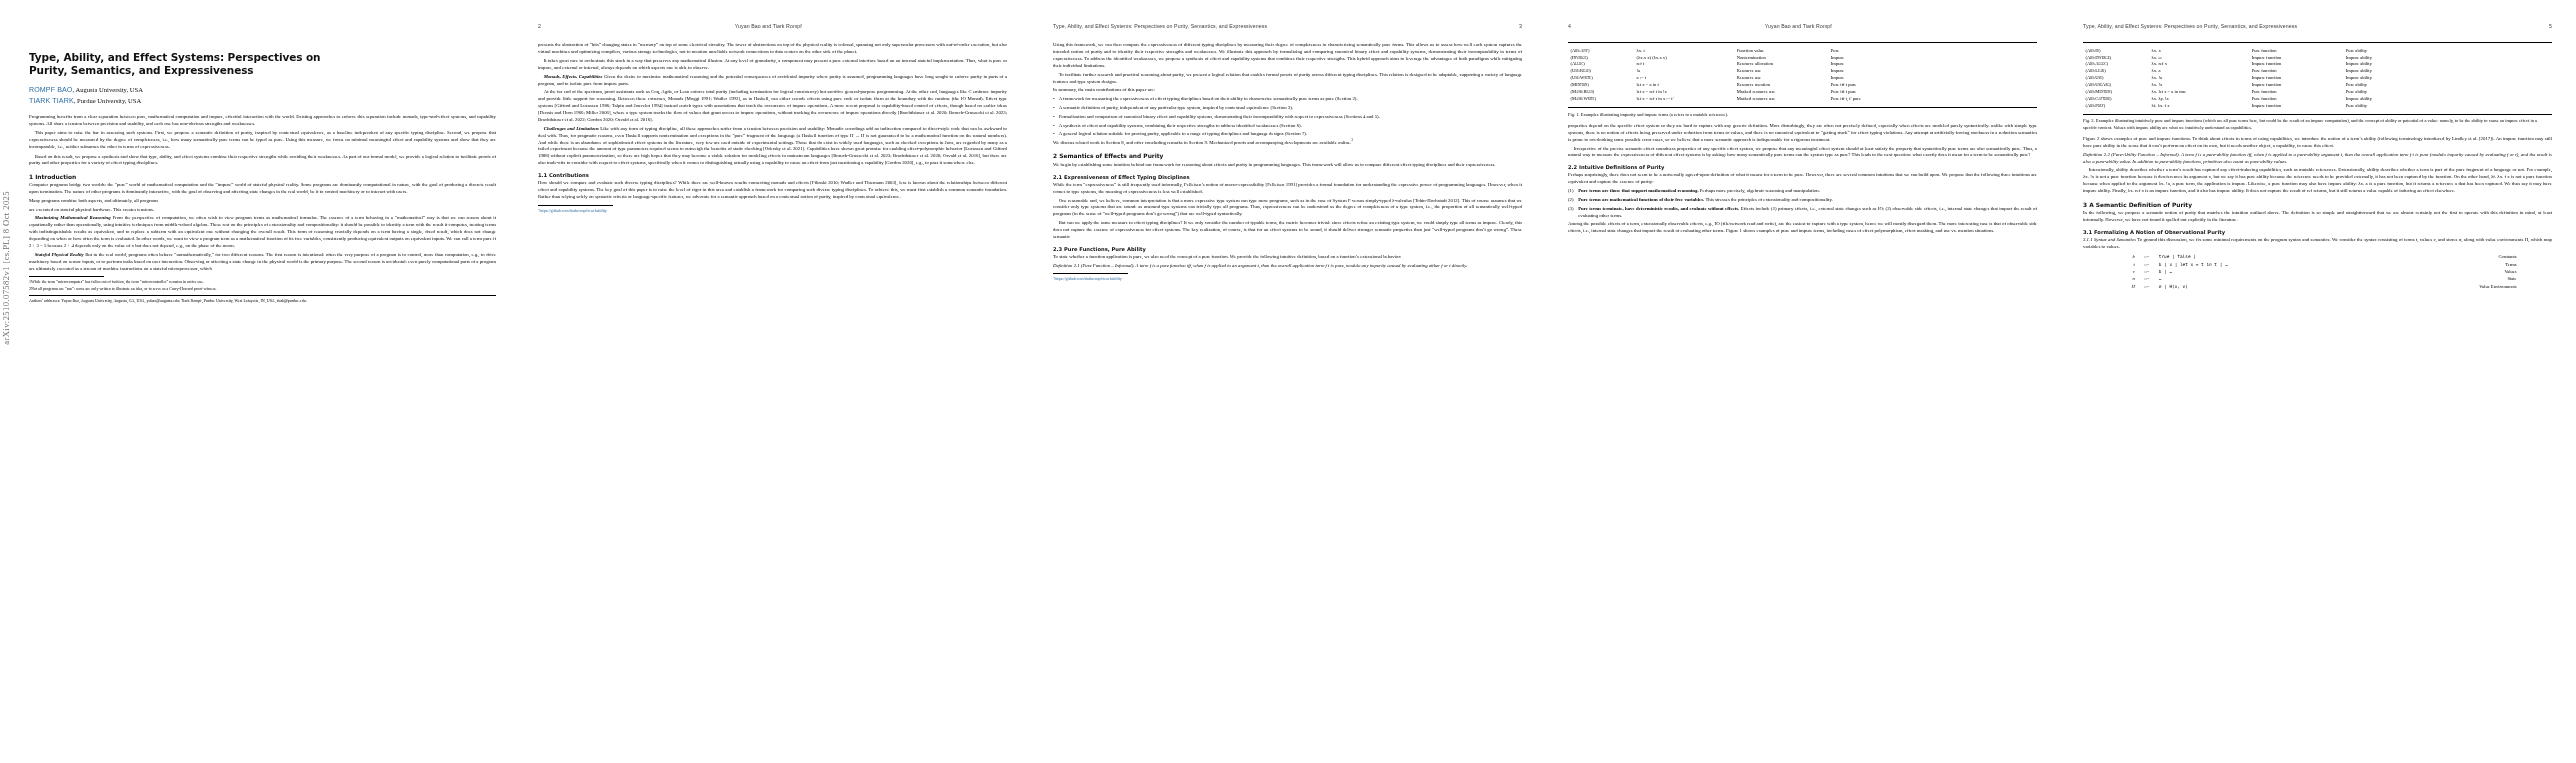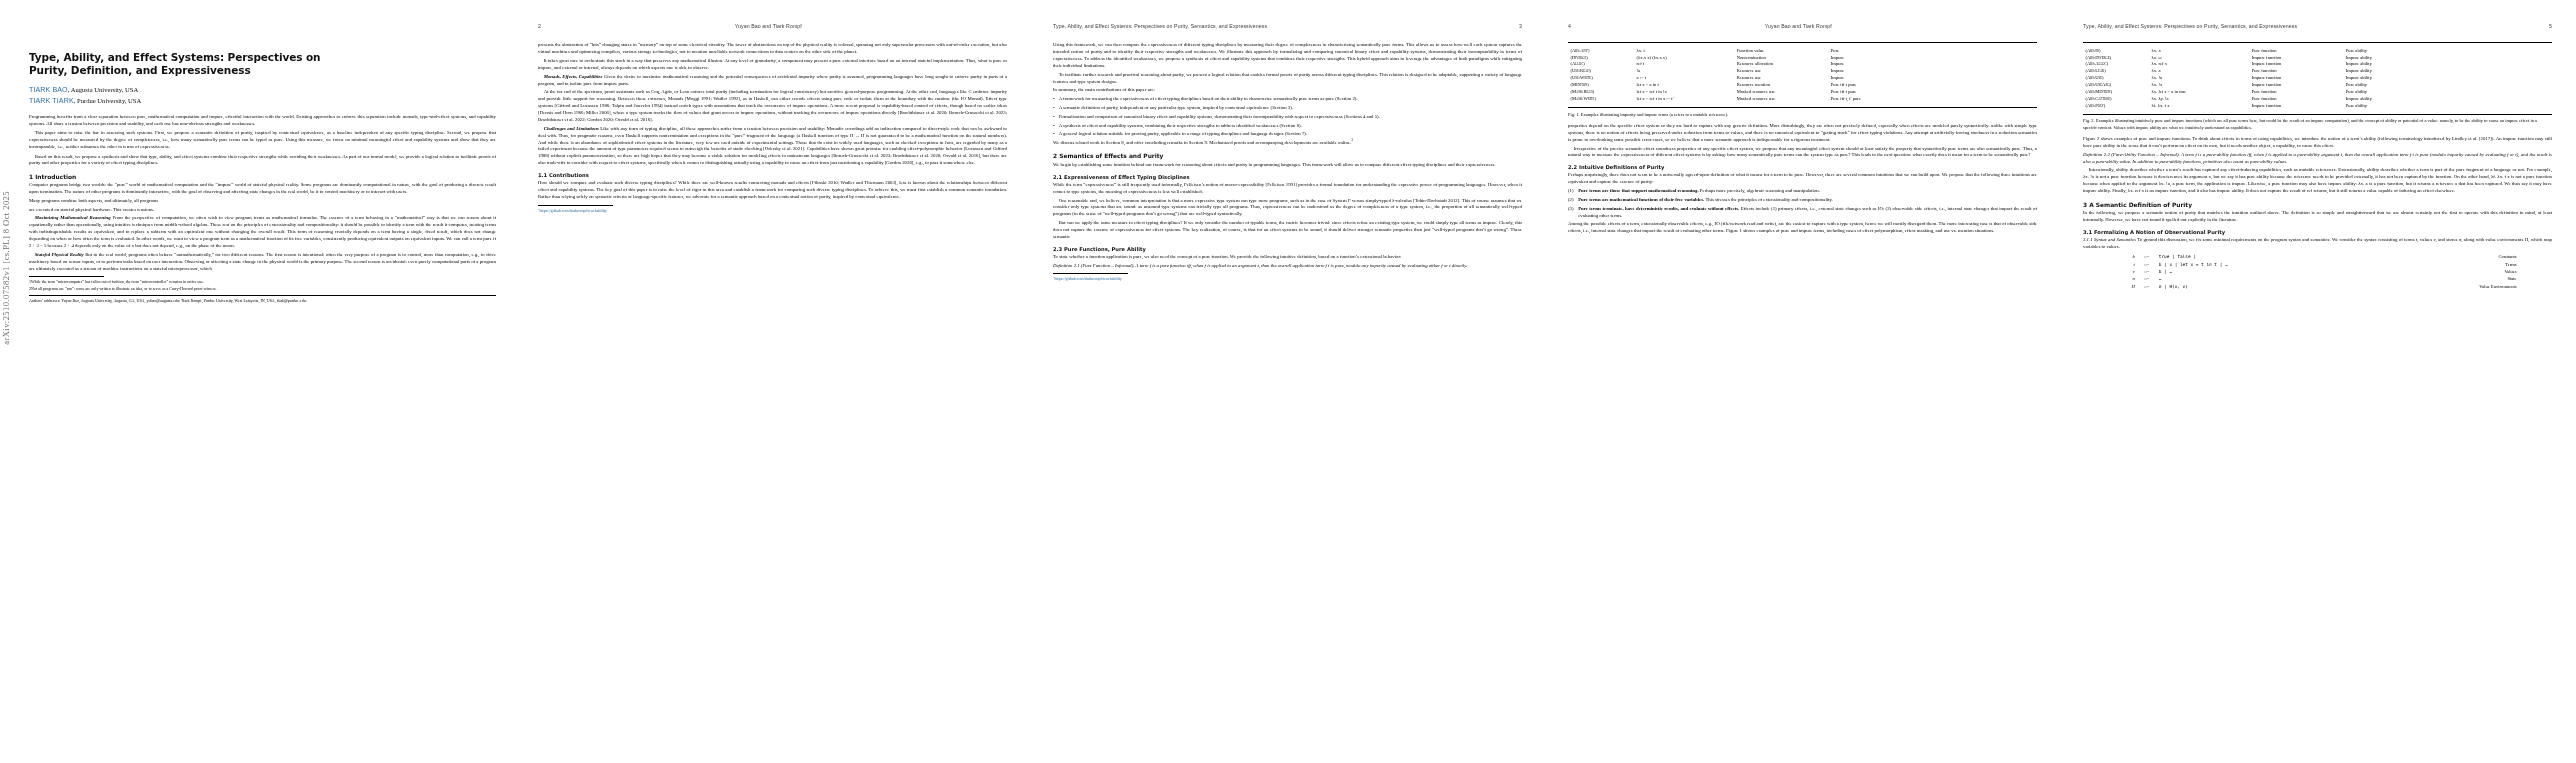--- a/index.html
+++ b/index.html
@@ -168,25 +168,25 @@
 </head>
 <body>
 
 <div class="viewer">
 
   <section class="page page-1">
     <div class="arxiv-stamp">arXiv:2510.07582v1  [cs.PL]  8 Oct 2025</div>
 
     <h1 class="title">
       <span>Type, Ability, and Effect Systems: Perspectives on</span><br>
-      <span>Purity, Definition, and Expressiveness</span>
+      <span>Purity, Semantics, and Expressiveness</span>
     </h1>
 
     <p class="author">
-      <span class="nm">TIARK BAO</span><span class="aff">, Augusta University, USA</span>
+      <span class="nm">ROMPF BAO</span><span class="aff">, Augusta University, USA</span>
     </p>
     <p class="author">
       <span class="nm">TIARK TIARK</span><span class="aff">, Purdue University, USA</span>
     </p>
 
     <div class="abs">
       <p>Programming benefits from a clear separation between pure, mathematical computation and impure, effectful interaction with the world. Existing approaches to enforce this separation include monads, type-and-effect systems, and capability systems. All share a tension between precision and usability, and each one has non-obvious strengths and weaknesses.</p>
       <p class="ind">This paper aims to raise the bar in assessing such systems. First, we propose a semantic definition of purity, inspired by contextual equivalence, as a baseline independent of any specific typing discipline. Second, we propose that expressiveness should be measured by the degree of completeness, i.e., how many semantically pure terms can be typed as pure. Using this measure, we focus on minimal meaningful effect and capability systems and show that they are incomparable, i.e., neither subsumes the other in terms of expressiveness.</p>
       <p class="ind">Based on this result, we propose a synthesis and show that type, ability, and effect systems combine their respective strengths while avoiding their weaknesses. As part of our formal model, we provide a logical relation to facilitate proofs of purity and other properties for a variety of effect typing disciplines.</p>
     </div>

